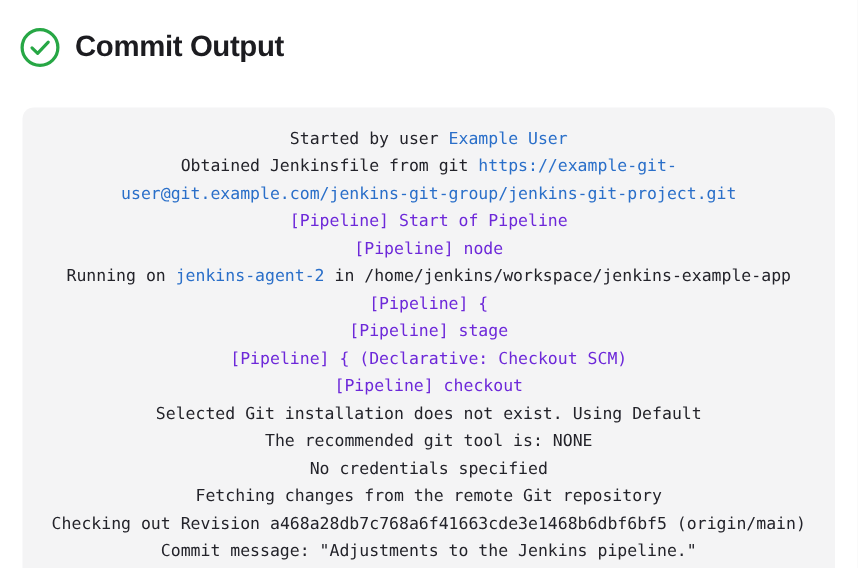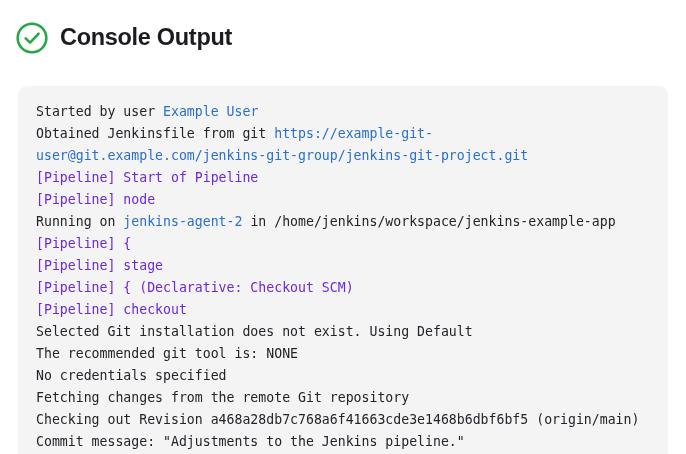--- a/index.html
+++ b/index.html
@@ -58,34 +58,35 @@
     line-height: 22px;
     color: #23232a;
     white-space: pre-wrap;
     word-break: break-all;
     margin: 0;
   }
   .log-line {
     white-space: pre-wrap;
     word-break: normal;
     overflow-wrap: break-word;
+    text-align: center;
   }
   .log-line.muted {
     color: #6d28d9;
   }
   .lnk {
     color: #2a6fc9;
   }
 </style>
 </head>
 <body>
 
 <div id="header">
   <svg id="status-icon" viewBox="0 0 34 34">
     <circle cx="17" cy="17" r="14.3" fill="none" stroke="#27a745" stroke-width="2.6"></circle>
     <path d="M10.6 17.3 L15.1 21.7 L23.6 12.7" fill="none" stroke="#27a745" stroke-width="2.5" stroke-linecap="round" stroke-linejoin="round"></path>
   </svg>
-  <div id="page-title">Console Output</div>
+  <div id="page-title">Commit Output</div>
 </div>
 
 <div id="console-panel">
   <div id="console-log"><div class="log-line"><span>Started by user </span><span class="lnk">Example User</span></div><div class="log-line"><span>Obtained Jenkinsfile from git </span><span class="lnk">https://example-git-user@git.example.com/jenkins-git-group/jenkins-git-project.git</span></div><div class="log-line muted"><span>[Pipeline] Start of Pipeline</span></div><div class="log-line muted"><span>[Pipeline] node</span></div><div class="log-line"><span>Running on </span><span class="lnk">jenkins-agent-2</span><span> in /home/jenkins/workspace/jenkins-example-app</span></div><div class="log-line muted"><span>[Pipeline] {</span></div><div class="log-line muted"><span>[Pipeline] stage</span></div><div class="log-line muted"><span>[Pipeline] { (Declarative: Checkout SCM)</span></div><div class="log-line muted"><span>[Pipeline] checkout</span></div><div class="log-line"><span>Selected Git installation does not exist. Using Default</span></div><div class="log-line"><span>The recommended git tool is: NONE</span></div><div class="log-line"><span>No credentials specified</span></div><div class="log-line"><span>Fetching changes from the remote Git repository</span></div><div class="log-line"><span>Checking out Revision a468a28db7c768a6f41663cde3e1468b6dbf6bf5 (origin/main)</span></div><div class="log-line"><span>Commit message: "Adjustments to the Jenkins pipeline."</span></div></div>
 </div>
 
 </body></html>

